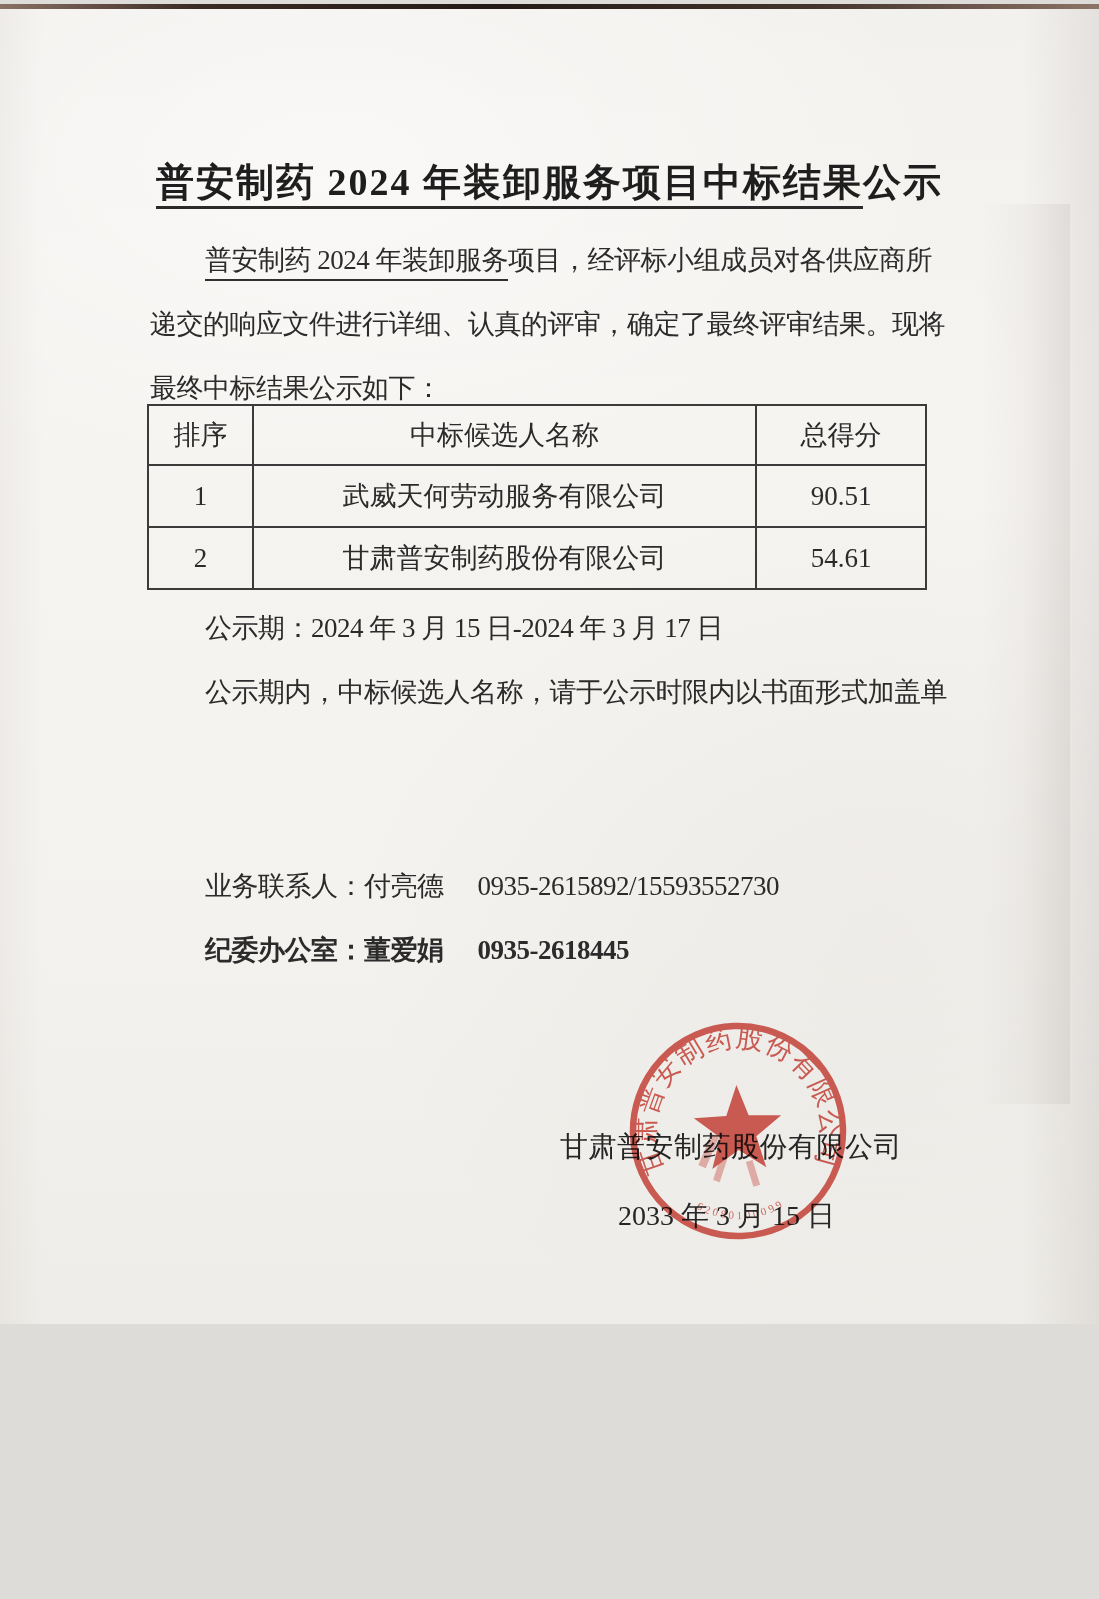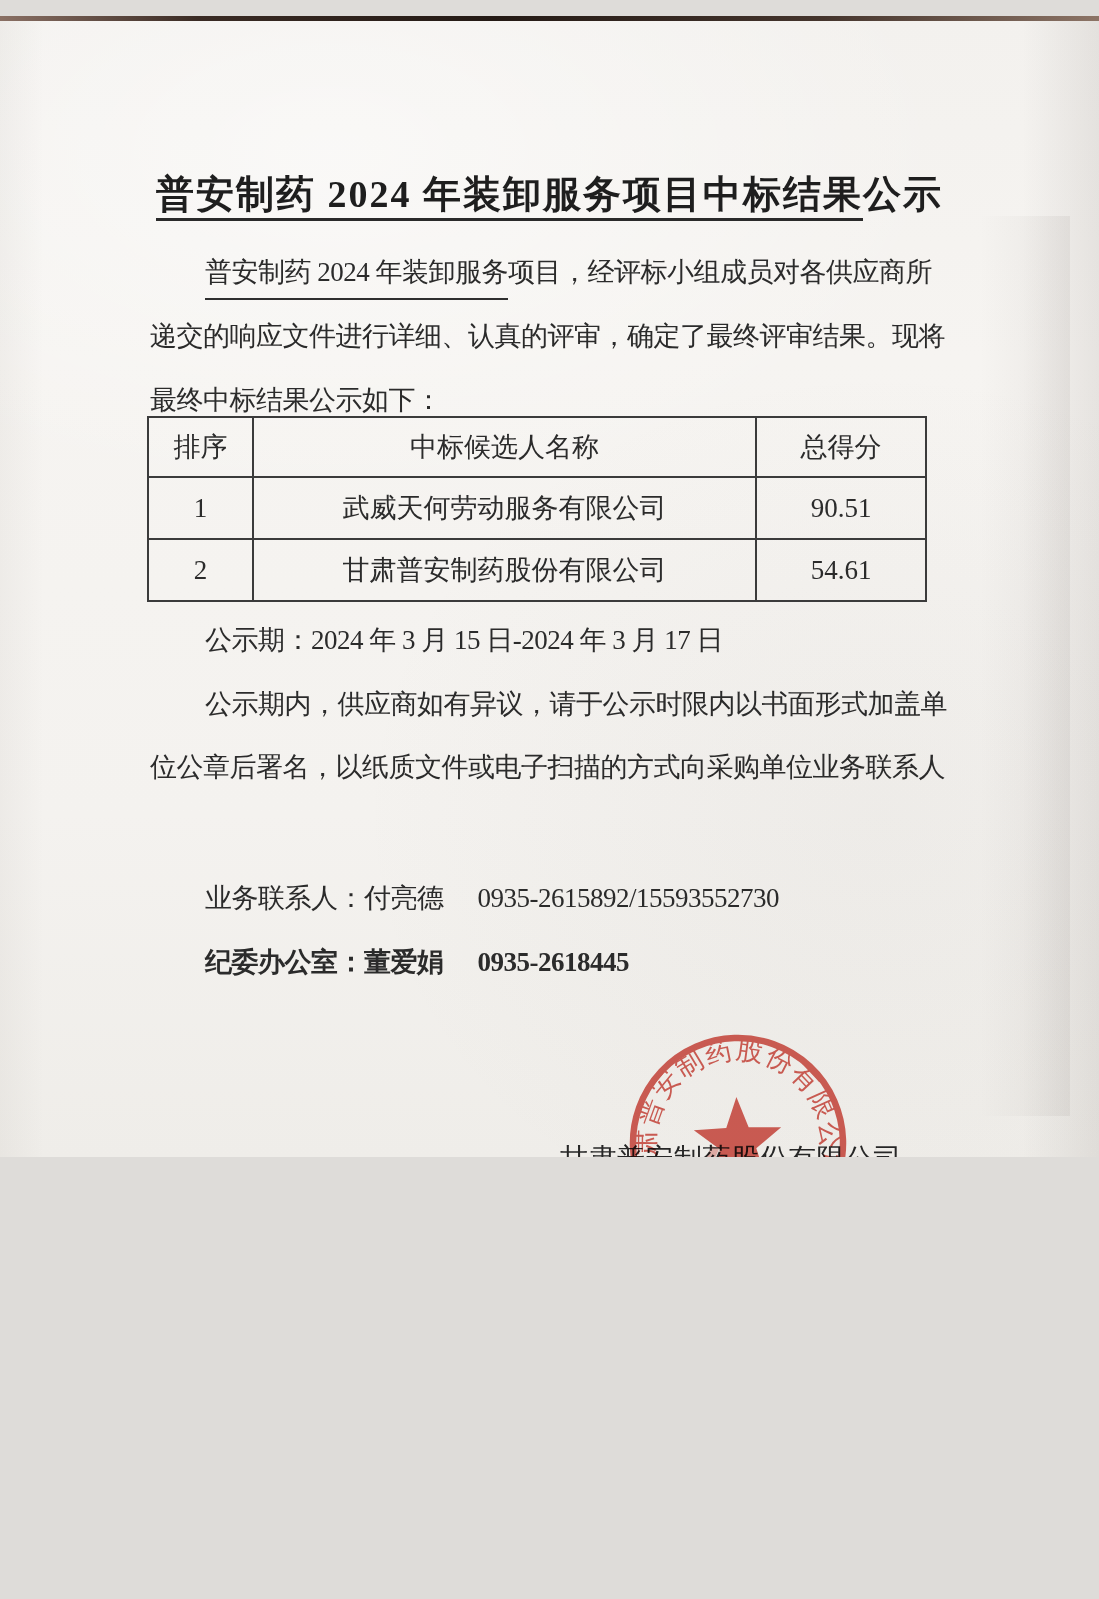--- a/index.html
+++ b/index.html
@@ -1,39 +1,39 @@
 <!DOCTYPE html>
 <html><head>
 <meta charset="utf-8">
 <style>
   html,body{margin:0;padding:0;background:#dedcd9;}
   .paper{
     position:relative;
-    width:1099px;height:1141px;
-    margin:16px auto;
+    width:1099px;height:1320px;
+    margin:4px auto;
     background:
       linear-gradient(90deg, rgba(120,110,100,0.06), rgba(0,0,0,0) 4%, rgba(0,0,0,0) 93%, rgba(90,80,75,0.10)),
       radial-gradient(ellipse 900px 500px at 30% 12%, rgba(255,255,255,0.5), rgba(255,255,255,0) 70%),
       radial-gradient(ellipse 700px 600px at 80% 70%, rgba(120,115,105,0.05), rgba(0,0,0,0) 75%),
       linear-gradient(180deg,#f3f1ee 0%, #f6f4f1 30%, #f4f2ef 70%, #efede9 100%);
     font-family:"Liberation Serif","DejaVu Serif",serif;
     color:#262626;
     overflow:hidden;
   }
   .scan-edge{
     position:absolute;top:0;left:0;width:100%;height:5px;
     background:linear-gradient(90deg,#8a7064 0%,#3a2b24 18%,#241a15 45%,#45352d 75%,#8c7466 100%);
   }
   .line{position:absolute;white-space:nowrap;font-size:27px;letter-spacing:-0.5px;color:#2b2b2b;}
   .doc-title{
     position:absolute;top:153px;left:0;width:100%;
     text-align:center;font-size:38px;font-weight:bold;letter-spacing:2px;color:#1e1e1e;white-space:nowrap;
   }
   .u{border-bottom:3px solid #2a2a2a;padding-bottom:3px;}
-  .u-thin{border-bottom:2px solid #2f2f2f;padding-bottom:11px;}
+  .u-thin{border-bottom:2px solid #2f2f2f;padding-bottom:4px;}
   table.results{
     position:absolute;left:147px;top:400px;width:778px;
     border-collapse:collapse;table-layout:fixed;
     font-size:27px;color:#2b2b2b;
   }
   table.results th, table.results td{
     border:2px solid #3b3b3b;text-align:center;font-weight:normal;padding:11px;
     overflow:hidden;white-space:nowrap;
   }
   table.results thead tr{height:58px;}
@@ -89,22 +89,21 @@
       <tr>
         <td>2</td>
         <td>甘肃普安制药股份有限公司</td>
         <td>54.61</td>
       </tr>
     </tbody>
   </table>
 
   <div class="line" style="left:205px;top:606px;">公示期：2024 年 3 月 15 日-2024 年 3 月 17 日</div>
 
-  <div class="line" style="left:205px;top:670px;">公示期内，供应商如有异议，请于公示时限内以书面形式加盖单</div>
-  <div class="line" style="left:150px;top:733px;">位公章后署名，以纸质文件或电子扫描的方式向采购单位业务联系人</div>
+  <div class="line" style="left:205px;top:670px;">公示期内，中标候选人名称，请于公示时限内以书面形式加盖单</div>
 
   <div class="line" style="left:205px;top:864px;">
     <span>业务联系人：</span><span>付亮德</span><span class="num-gap"></span><span>0935-2615892/15593552730</span>
   </div>
   <div class="line" style="left:205px;top:928px;font-weight:bold;">
     <span>纪委办公室：</span><span>董爱娟</span><span class="num-gap"></span><span>0935-2618445</span>
   </div>
 
   <div class="sig-company">甘肃普安制药股份有限公司</div>
   <div class="sig-date">2033 年 3 月 15 日</div>

